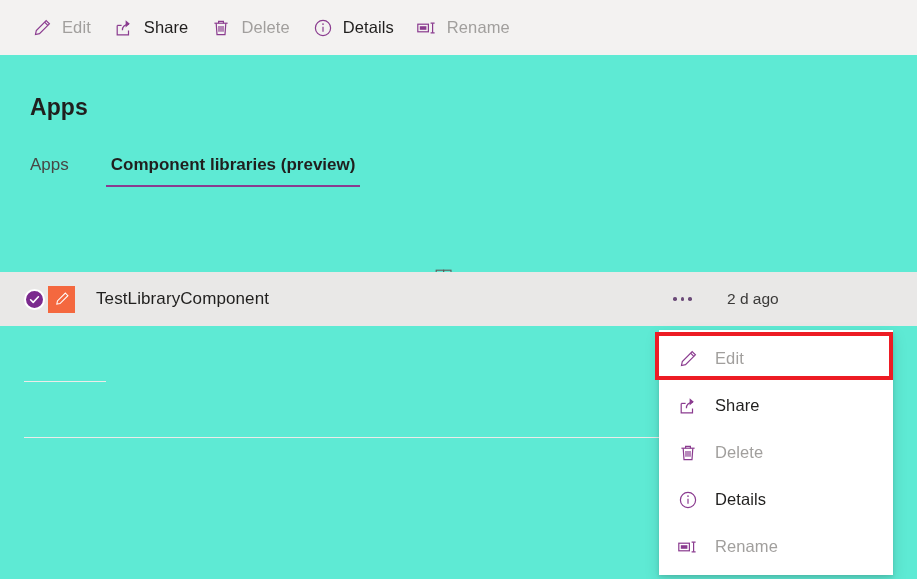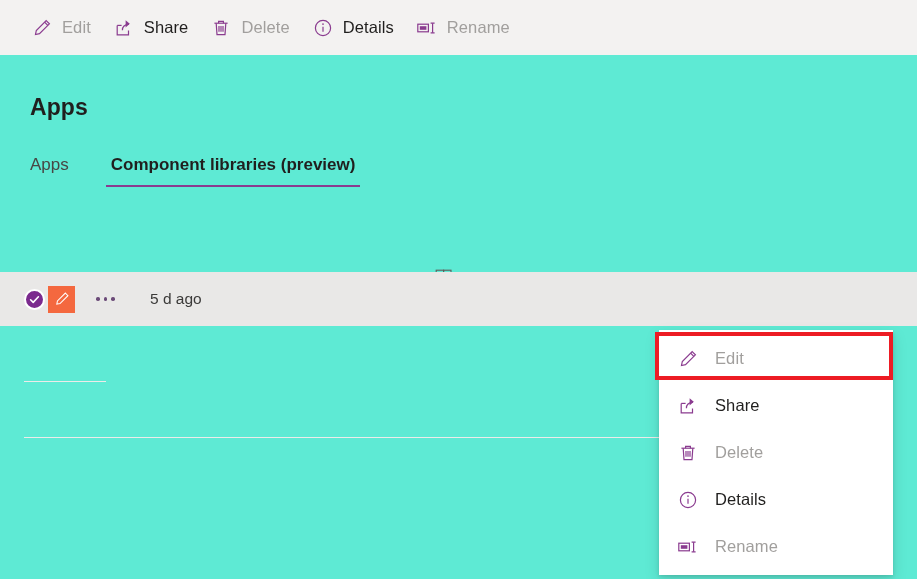--- a/index.html
+++ b/index.html
@@ -345,29 +345,32 @@
           </svg>
         </span>
       </div>
       <div class="col-icon">
         <span class="app-tile">
           <svg width="16" height="16" viewBox="0 0 20 20" fill="none" stroke="currentColor" stroke-width="1.3">
             <path d="M14.2 2.6l3.2 3.2-9.9 9.9-4 .8.8-4z"></path>
           </svg>
         </span>
       </div>
+      <div class="col-name">
+        <span class="row-name">TestLibraryComponent</span>
+      </div>
       <div class="col-dots">
         <span class="dots">
           <span></span>
             <span></span>
             <span></span>
         </span>
       </div>
       <div class="col-mod">
-        <span class="row-mod">5 d ago</span>
+        <span class="row-mod">2 d ago</span>
       </div>
     </div>
 
     <div class="spacer-row"></div>
     <div class="row-sep short"></div>
     <div class="spacer-row"></div>
     <div class="row-sep"></div>
 
   </div>
 </div>

